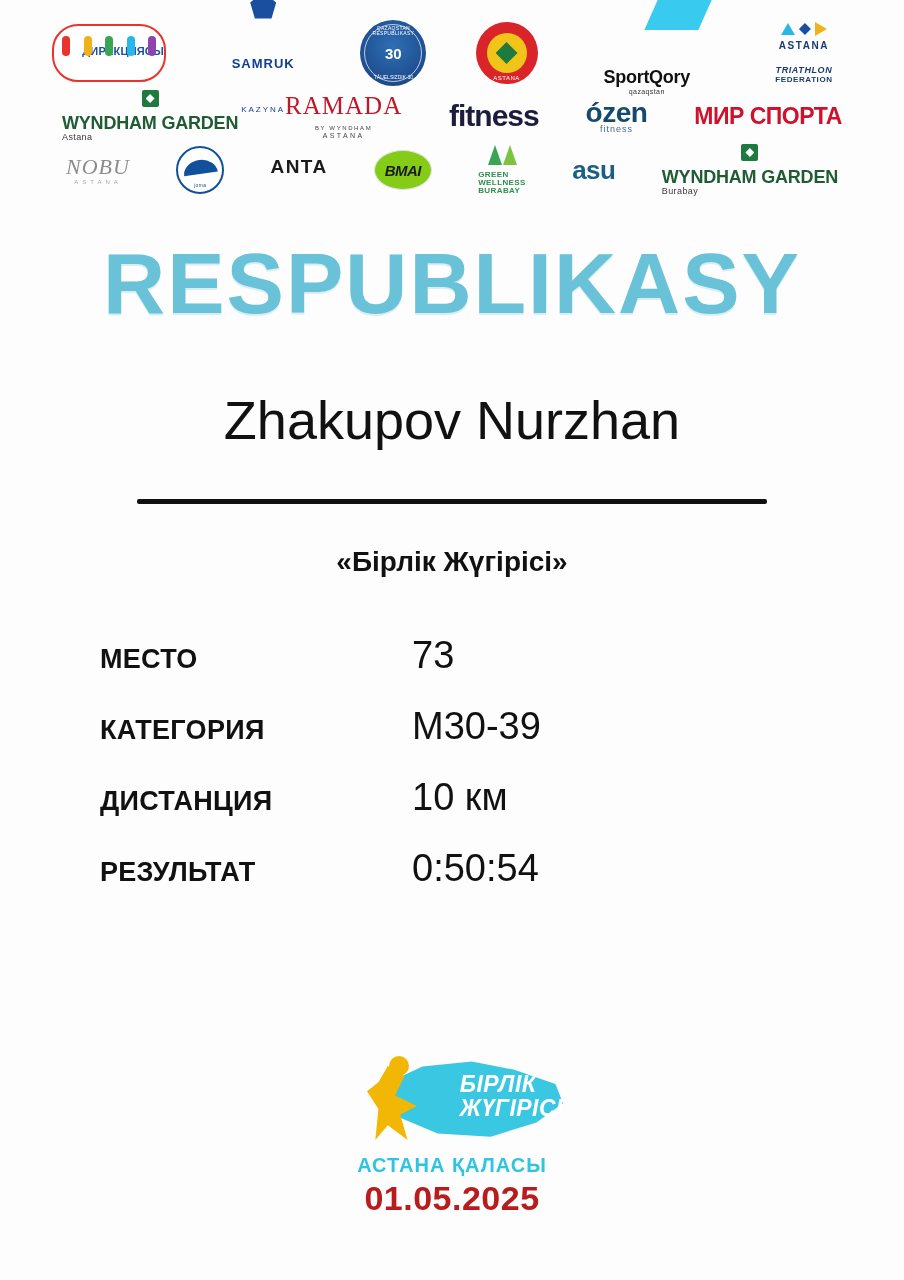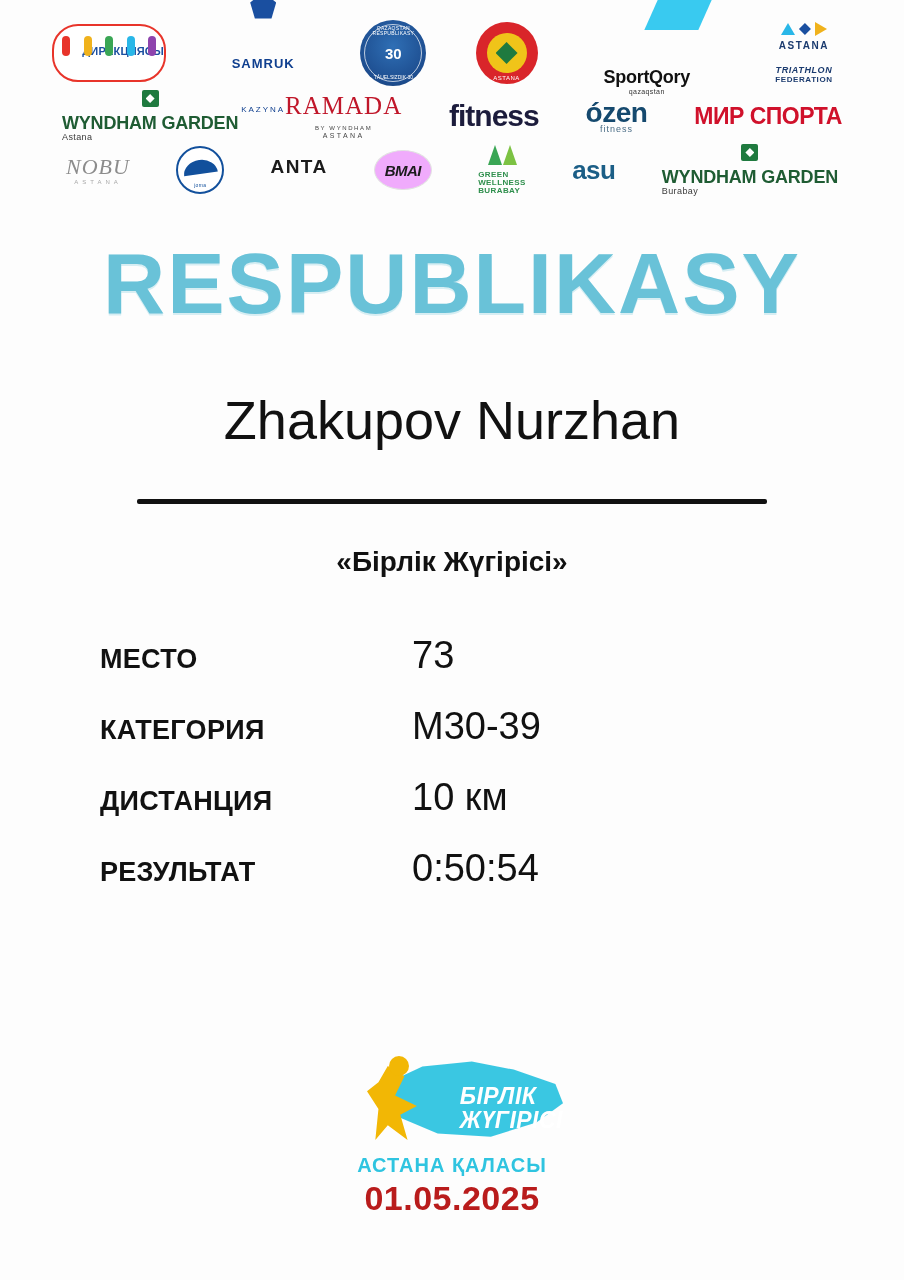--- a/index.html
+++ b/index.html
@@ -181,21 +181,21 @@
     background: #12509c; border-radius: 50% 50% 0 0 / 100% 100% 0 0;
     transform: rotate(-8deg);
   }
   .lg-joma .jt { position: absolute; bottom: 4px; left: 0; right: 0; text-align: center; font-size: 5px; color: #12509c; letter-spacing: .3px; }
 
   .lg-anta .a1 { font-size: 19px; font-weight: bold; color: #1b1b1b; letter-spacing: 1.4px; }
   .lg-anta .bar { height: 5px; background: #d61a20; margin-top: 2px; border-radius: 1px; transform: skewX(-20deg); }
 
   .lg-bmai {
     width: 56px; height: 38px; border-radius: 50%;
-    background: #f0abfc; border: 1px solid #e2e2e2;
+    background: #84cc16; border: 1px solid #e2e2e2;
     display: flex; align-items: center; justify-content: center;
     font-size: 15px; font-weight: bold; font-style: italic; color: #1b1b1b; letter-spacing: -.5px;
   }
 
   .lg-green { display: flex; align-items: center; gap: 6px; }
   .lg-green .trees { display: flex; gap: 1px; align-items: flex-end; }
   .lg-green .trees i { display: block; width: 0; height: 0; border-left: 7px solid transparent; border-right: 7px solid transparent; border-bottom: 20px solid #3aa655; }
   .lg-green .trees i:nth-child(2) { border-bottom-color: #7cc243; }
   .lg-green .gt { text-align: left; }
   .lg-green .g1 { font-size: 8px; font-weight: bold; color: #2f8f4d; letter-spacing: .4px; }
@@ -288,21 +288,21 @@
     clip-path: polygon(40% 0, 72% 14%, 54% 40%, 96% 54%, 64% 66%, 78% 100%, 40% 80%, 16% 100%, 22% 58%, 0 34%, 22% 22%);
   }
   .emblem .runner-head {
     position: absolute;
     left: 52px; top: 0px;
     width: 20px; height: 20px; border-radius: 50%;
     background: #f2b705;
   }
   .emblem .words {
     position: absolute;
-    right: 4px; top: 28px;
+    right: 4px; top: 16px;
     text-align: left;
     color: #ffffff;
     font-style: italic;
     font-weight: bold;
     line-height: 1.05;
     margin-left: 12px;
   }
   .emblem .words .w1 { font-size: 23px; letter-spacing: .5px; }
   .emblem .words .w2 { font-size: 23px; letter-spacing: .5px; }
   .emblem .city {

